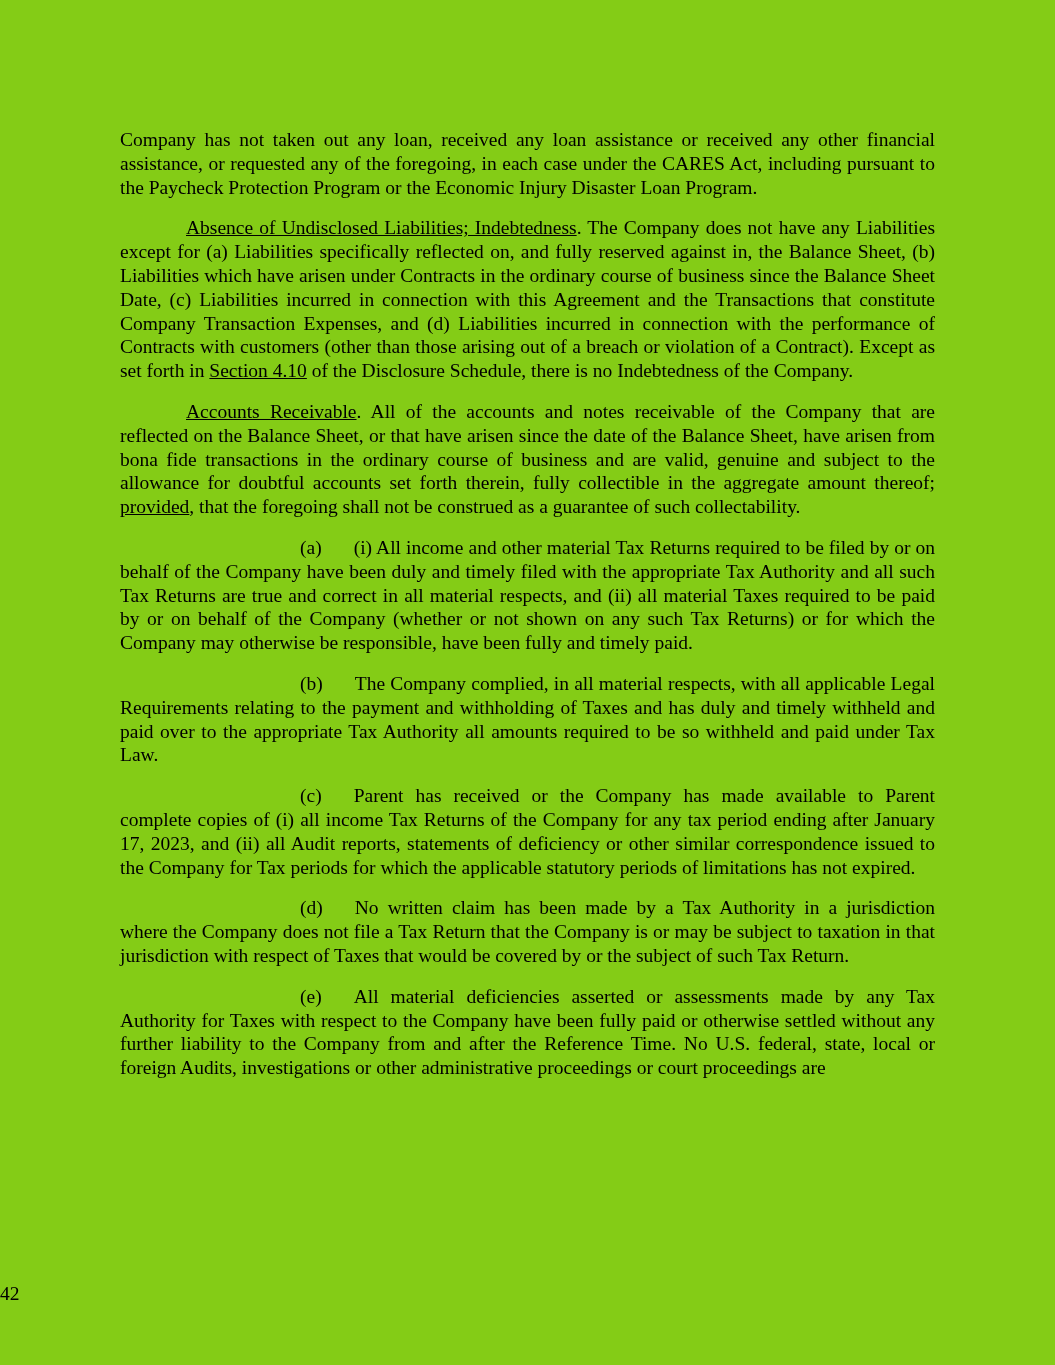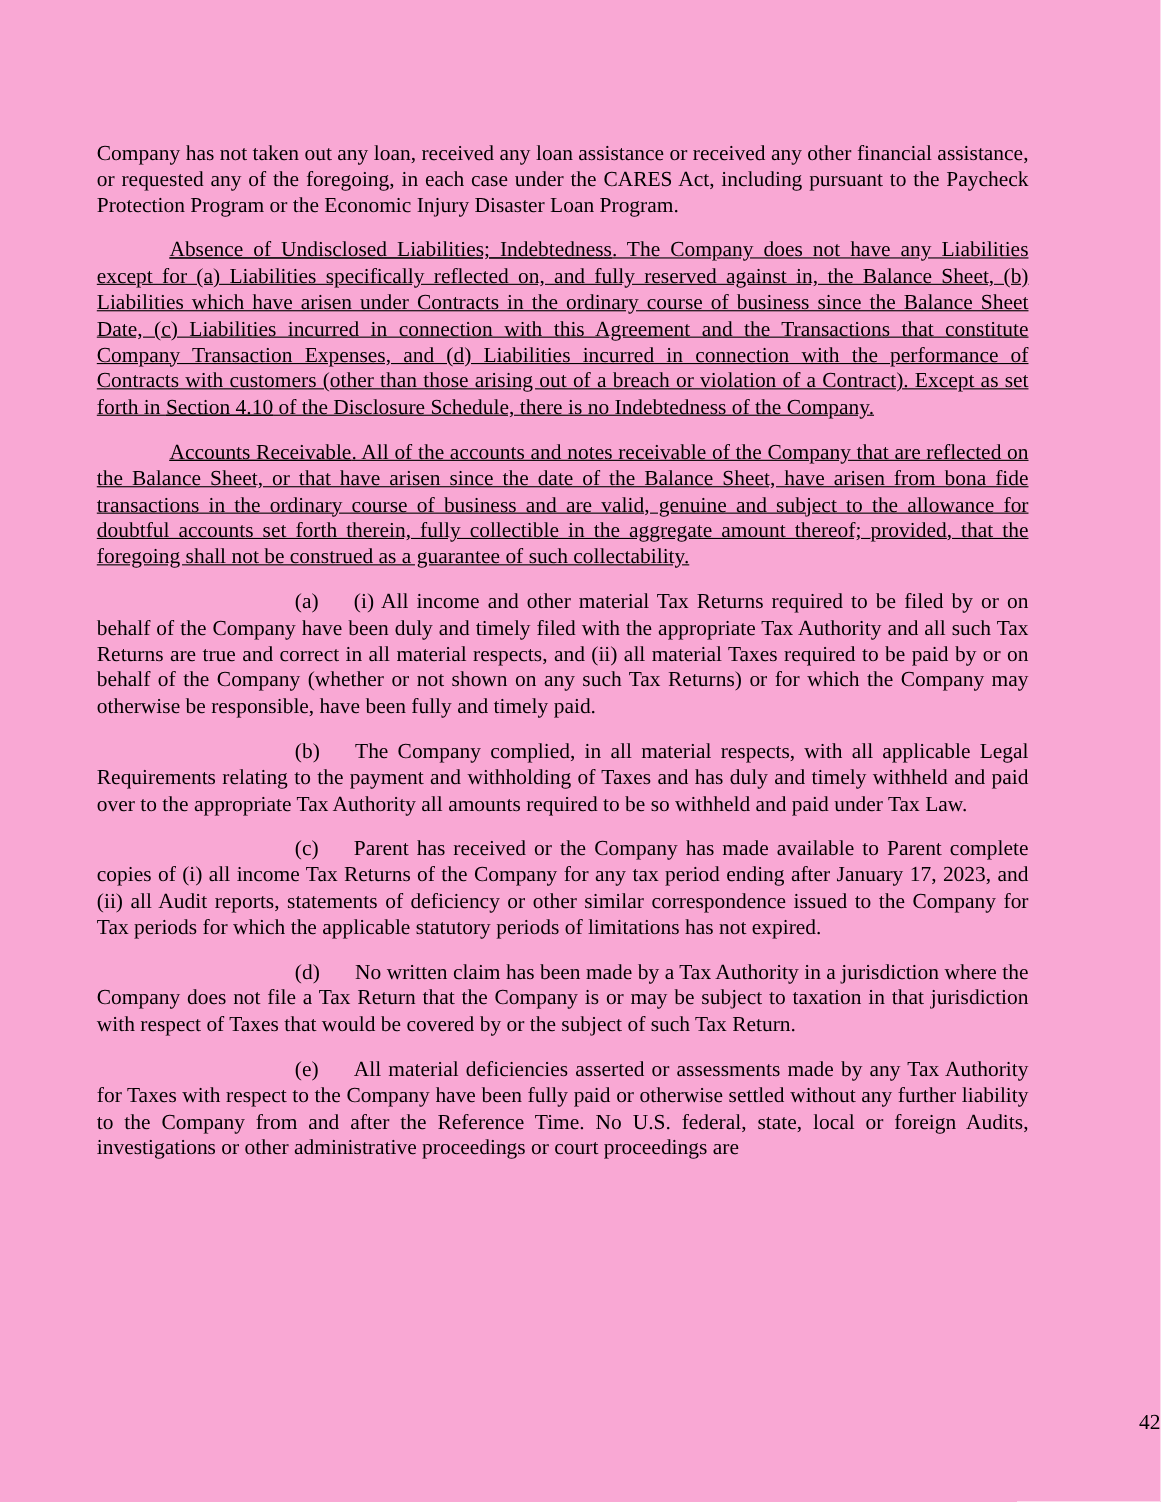--- a/index.html
+++ b/index.html
@@ -11,55 +11,54 @@
     width: 1055px;
     height: 1365px;
     font-family: "Liberation Serif", "DejaVu Serif", serif;
     color: #000000;
   }
   .page {
     position: relative;
     width: 1055px;
     height: 1365px;
     box-sizing: border-box;
-    padding: 128px 120px 0 88px;
-    background: #f9a8d4;
+    padding: 128px 120px 0 120px;
+    background: #84cc16;
   }
   .body-text {
     font-size: 19.5px;
     line-height: 23.8px;
     text-align: justify;
     text-justify: inter-word;
   }
   p.para {
     margin: 0 0 17px 0;
   }
   p.para.first {
     margin-top: 0;
   }
   p.indent {
     text-indent: 66px;
-    text-decoration: underline;
   }
   p.indent-deep {
     text-indent: 180px;
   }
   .u {
     text-decoration: underline;
   }
   .tab-gap {
     display: inline-block;
     width: 32px;
   }
   .page-number {
     position: absolute;
     left: 0;
     right: 0;
     top: 1283px;
-    text-align: right;
+    text-align: left;
     font-size: 19.5px;
     font-family: "Liberation Serif", "DejaVu Serif", serif;
   }
 </style>
 </head>
 <body>
 
 <div class="page">
 
   <div class="body-text">

